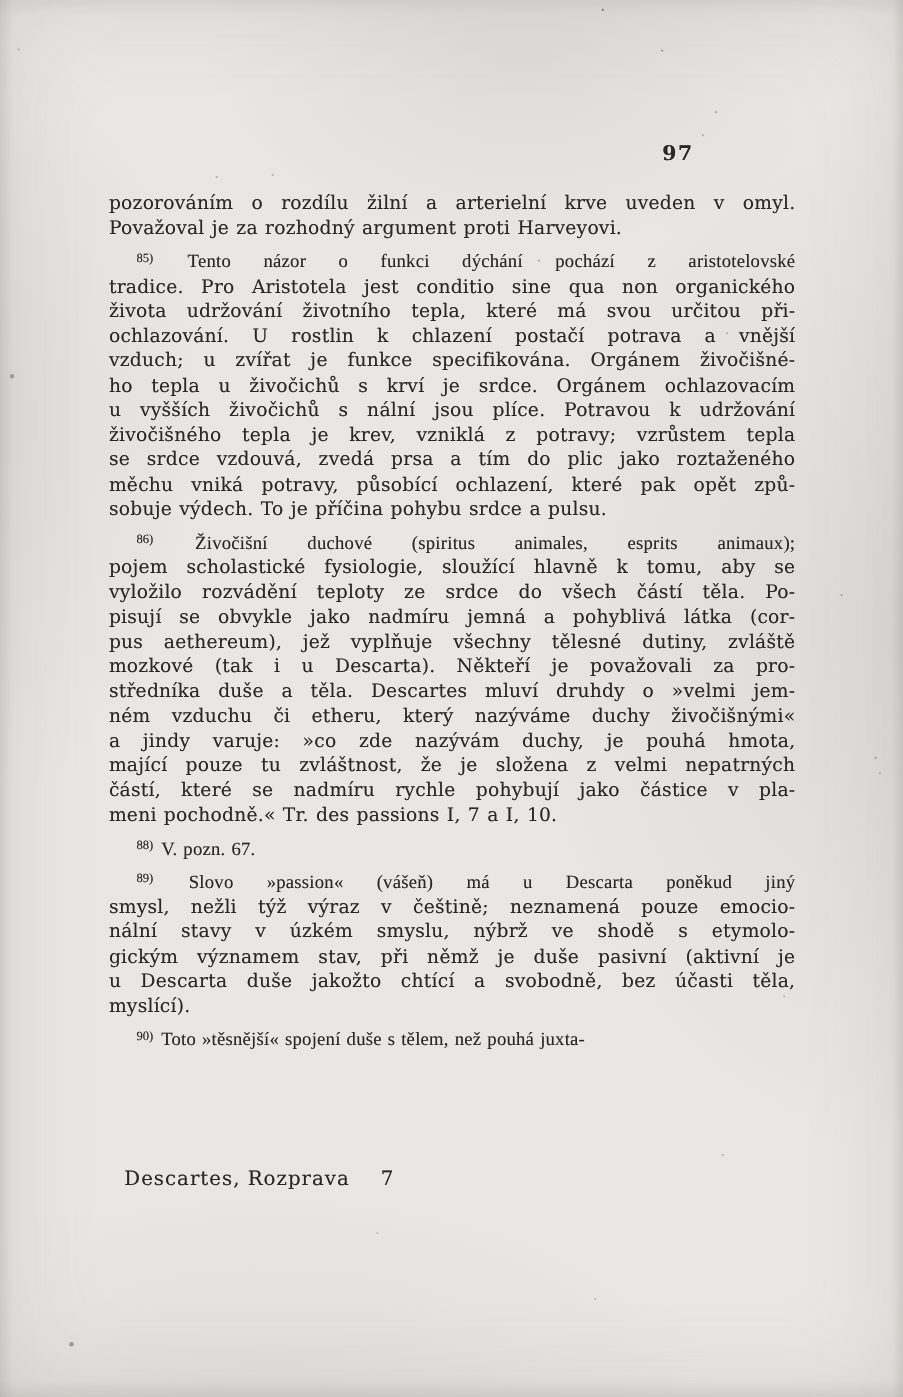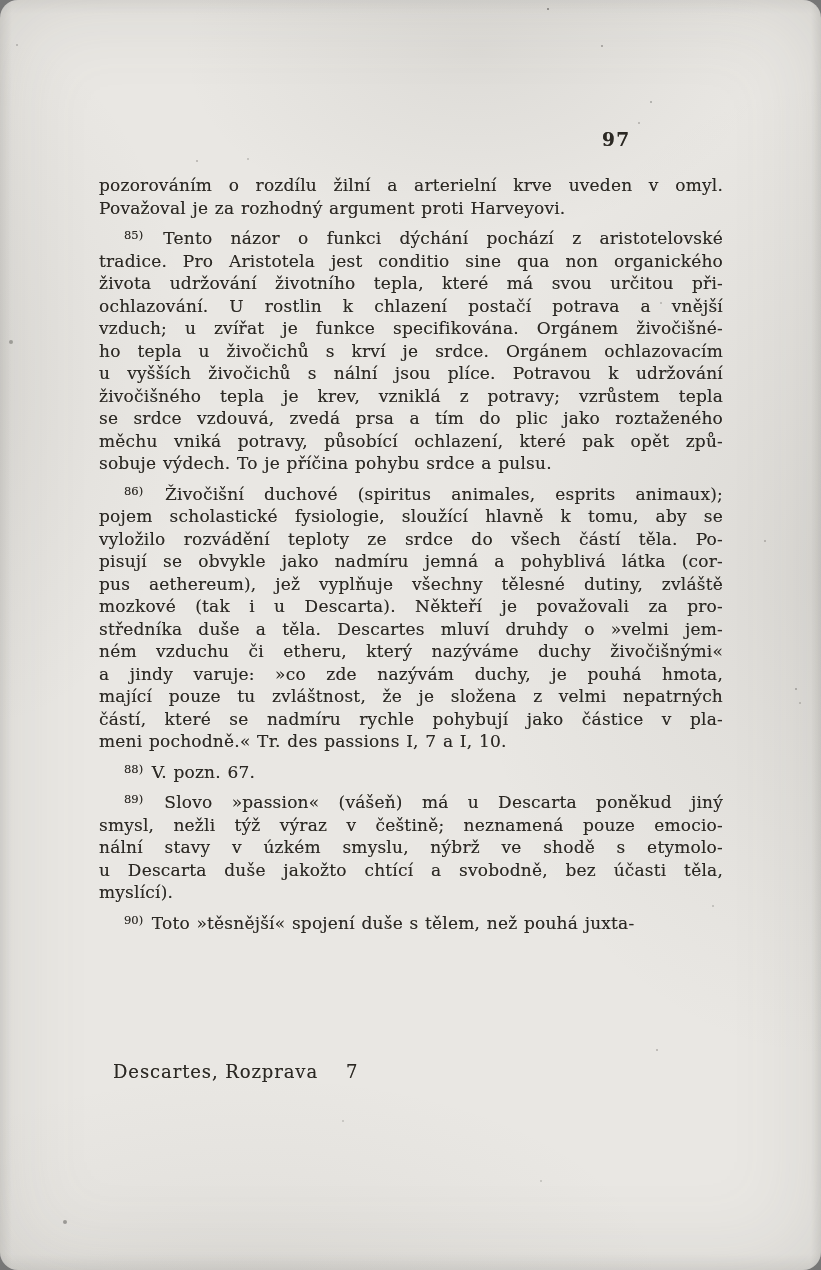--- a/index.html
+++ b/index.html
@@ -53,36 +53,36 @@
   .textblock{
     position:absolute;left:95px;top:170px;width:632px;
     font-size:17px;line-height:22.5px;
     letter-spacing:0.2px;word-spacing:1px;
     text-shadow:0 0 0.6px rgba(43,40,35,0.45);
   }
   .paragraph{margin:4px;}
   .paragraph + .paragraph{margin-top:8px;}
   .line{white-space:normal;}
   .just{text-align:justify;text-align-last:justify;}
-  .fnote{text-indent:25px;}
+  .fnote{text-indent:25px;font-family:Liberation Serif, serif;}
   .fnmark{
     font-size:11.5px;line-height:0;position:relative;top:-5px;
     letter-spacing:0;margin-right:2px;
   }
   .footer{
     position:absolute;left:113px;top:1061px;
     font-size:18px;letter-spacing:0.9px;
     text-shadow:0 0 0.5px rgba(43,40,35,0.45);
   }
   .sheetno{margin-left:28px;letter-spacing:0;}
 </style>
 </head>
 <body>
 
-<div class="page" style="--ink: #2b2823; background-color: rgb(233, 231, 227); border-radius: 18px;">
+<div class="page" style="--ink: #2b2823; background-color: rgb(233, 231, 227);">
   <div class="specks"></div>
   <div class="pagenum">97</div>
   <div class="textblock">
       <div class="paragraph">
         <div class="line just">pozorováním o rozdílu žilní a arterielní krve uveden v omyl.</div>
         <div class="line">Považoval je za rozhodný argument proti Harveyovi.</div>
       </div>
       <div class="paragraph">
         <div class="line just fnote"><span class="fnmark">85)</span> Tento názor o funkci dýchání pochází z aristotelovské</div>
         <div class="line just">tradice. Pro Aristotela jest conditio sine qua non organického</div>
@@ -110,20 +110,21 @@
         <div class="line just">částí, které se nadmíru rychle pohybují jako částice v pla-</div>
         <div class="line">meni pochodně.« Tr. des passions I, 7 a I, 10.</div>
       </div>
       <div class="paragraph">
         <div class="line fnote"><span class="fnmark">88)</span> V. pozn. 67.</div>
       </div>
       <div class="paragraph">
         <div class="line just fnote"><span class="fnmark">89)</span> Slovo »passion« (vášeň) má u Descarta poněkud jiný</div>
         <div class="line just">smysl, nežli týž výraz v češtině; neznamená pouze emocio-</div>
         <div class="line just">nální stavy v úzkém smyslu, nýbrž ve shodě s etymolo-</div>
+        <div class="line just">gickým významem stav, při němž je duše pasivní (aktivní je</div>
         <div class="line just">u Descarta duše jakožto chtící a svobodně, bez účasti těla,</div>
         <div class="line">myslící).</div>
       </div>
       <div class="paragraph">
         <div class="line fnote"><span class="fnmark">90)</span> Toto »těsnější« spojení duše s tělem, než pouhá juxta-</div>
       </div>
     </div>
   <div class="footer">
     <span>Descartes, Rozprava</span><span class="sheetno">7</span>
   </div>

